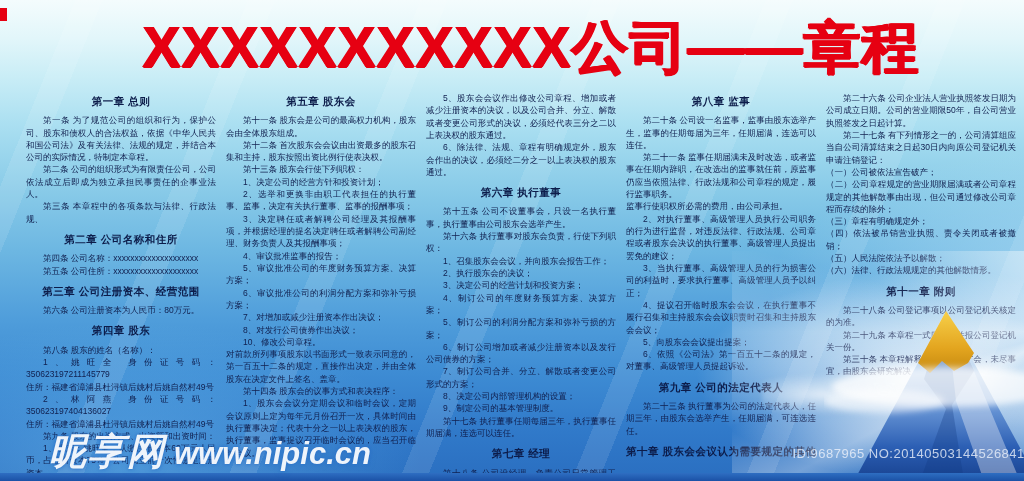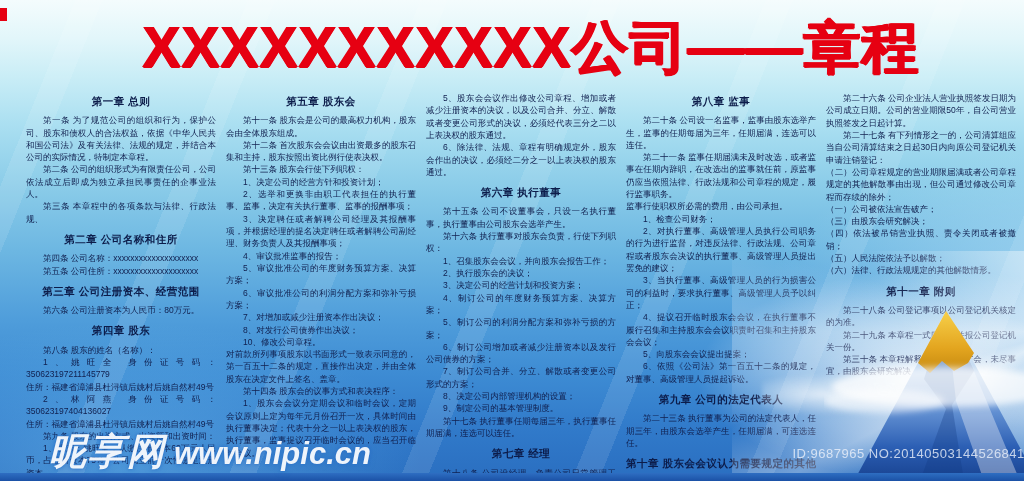--- a/index.html
+++ b/index.html
@@ -138,36 +138,35 @@
         <div class="para">9、制定公司的基本管理制度。</div>
         <div class="para">第十七条 执行董事任期每届三年，执行董事任期届满，连选可以连任。</div>
         <div class="chapter">第七章  经理</div>
         <div class="para">第十八条 公司设经理，负责公司日常管理工作，经理由股东会决定聘任或者解聘。</div>
       </div>
       <div class="col">
         <div class="chapter">第八章  监事</div>
         <div class="para">第二十条 公司设一名监事，监事由股东选举产生，监事的任期每届为三年，任期届满，连选可以连任。</div>
         <div class="para">第二十一条 监事任期届满未及时改选，或者监事在任期内辞职，在改选出的监事就任前，原监事仍应当依照法律、行政法规和公司章程的规定，履行监事职务。</div>
         <div class="para cont">监事行使职权所必需的费用，由公司承担。</div>
-        <div class="para">1、检查公司财务；</div>
         <div class="para">2、对执行董事、高级管理人员执行公司职务的行为进行监督，对违反法律、行政法规、公司章程或者股东会决议的执行董事、高级管理人员提出罢免的建议；</div>
         <div class="para">3、当执行董事、高级管理人员的行为损害公司的利益时，要求执行董事、高级管理人员予以纠正；</div>
         <div class="para">4、提议召开临时股东会会议，在执行董事不履行召集和主持股东会会议职责时召集和主持股东会会议；</div>
         <div class="para">5、向股东会会议提出提案；</div>
         <div class="para">6、依照《公司法》第一百五十二条的规定，对董事、高级管理人员提起诉讼。</div>
         <div class="chapter">第九章  公司的法定代表人</div>
         <div class="para">第二十三条 执行董事为公司的法定代表人，任期三年，由股东会选举产生，任期届满，可连选连任。</div>
         <div class="chapter">第十章  股东会会议认为需要规定的其他事项</div>
       </div>
       <div class="col">
         <div class="para">第二十六条 公司企业法人营业执照签发日期为公司成立日期。公司的营业期限50年，自公司营业执照签发之日起计算。</div>
         <div class="para">第二十七条 有下列情形之一的，公司清算组应当自公司清算结束之日起30日内向原公司登记机关申请注销登记：</div>
+        <div class="para cont">（一）公司被依法宣告破产；</div>
         <div class="para cont">（二）公司章程规定的营业期限届满或者公司章程规定的其他解散事由出现，但公司通过修改公司章程而存续的除外；</div>
-        <div class="para cont">（一）公司被依法宣告破产；</div>
-        <div class="para cont">（三）由股东会研究解决；</div>
+        <div class="para cont">（三）章程有明确规定外；</div>
         <div class="para cont">（四）依法被吊销营业执照、责令关闭或者被撤销；</div>
         <div class="para cont">（五）人民法院依法予以解散；</div>
         <div class="para cont">（六）法律、行政法规规定的其他解散情形。</div>
         <div class="chapter">第十一章  附则</div>
         <div class="para">第二十八条 公司登记事项以公司登记机关核定的为准。</div>
         <div class="para">第二十九条 本章程一式四份，并报公司登记机关一份。</div>
         <div class="para">第三十条 本章程解释权属公司股东会，未尽事宜，由股东会研究解决。</div>
       </div>
     </div>
 

